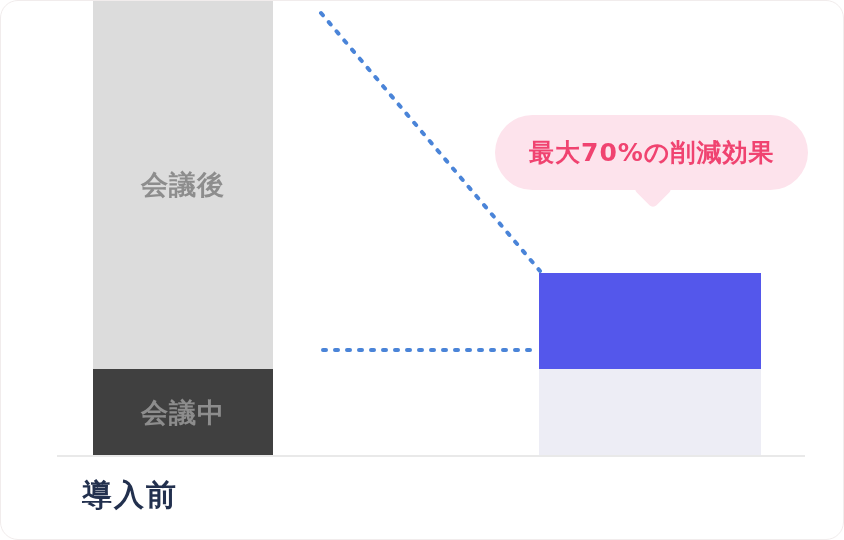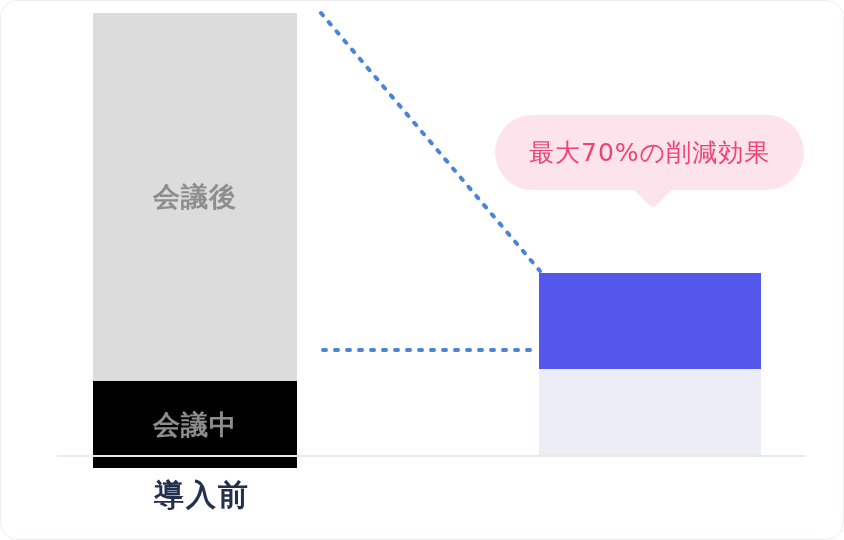--- a/index.html
+++ b/index.html
@@ -3,57 +3,57 @@
 <meta charset="utf-8">
 <style>
   html,body{margin:0;padding:0;background:#fff;}
   body{font-family:"DejaVu Sans","Liberation Sans",sans-serif;}
   .stage{
     position:relative;width:844px;height:540px;background:#ffffff;
     border:1px solid #f1ecec;border-radius:18px;overflow:hidden;box-sizing:border-box;
   }
   .bar{position:absolute;}
   .seg{position:relative;width:100%;display:flex;align-items:center;justify-content:center;}
-  .bar-before{left:92px;top:12px;width:204px;height:455px;}
+  .bar-before{left:92px;top:0;width:180px;height:455px;}
   .seg-before-top{height:368px;}
   .seg-before-bottom{height:87px;}
   .bar-after{left:538px;top:272px;width:222px;height:183px;}
   .seg-after-top{height:96px;}
   .seg-after-bottom{height:87px;}
   .seg-label{
     font-size:27px;font-weight:600;color:#8d8d8d;letter-spacing:1px;
   }
   .baseline{position:absolute;left:56px;top:454px;width:748px;height:2px;}
   .lines{position:absolute;left:0;top:0;pointer-events:none;}
   .callout{
     position:absolute;left:494px;top:114px;z-index:2;
     padding:21px 34px;border-radius:40px;
-    font-size:25px;font-weight:400;letter-spacing:1px;white-space:nowrap;
+    font-size:25px;font-weight:700;letter-spacing:1px;white-space:nowrap;
   }
   .callout-tail{
     position:absolute;left:638px;top:174px;width:28px;height:28px;
     transform:rotate(45deg);border-radius:5px;z-index:1;
   }
   .x-label{
-    position:absolute;top:474px;width:240px;text-align:center;
+    position:absolute;top:474px;width:240px;
     font-size:30px;font-weight:700;color:#22304e;letter-spacing:2px;
   }
   .x-label-before{left:81px;}
   .x-label-after{left:529px;}
 </style>
 </head>
 <body>
 
 <div class="stage">
 
   <div class="bar bar-before">
     <div class="seg seg-before-top" style="background: rgb(220, 220, 220);">
       <span class="seg-label">会議後</span>
     </div>
-    <div class="seg seg-before-bottom" style="background: #000000;">
+    <div class="seg seg-before-bottom" style="background: #404040;">
       <span class="seg-label">会議中</span>
     </div>
   </div>
 
   <div class="bar bar-after">
     <div class="seg seg-after-top" style="background: rgb(84, 87, 235);"></div>
     <div class="seg seg-after-bottom" style="background: rgb(237, 237, 245);"></div>
   </div>
 
   <svg class="lines" width="844" height="540">

